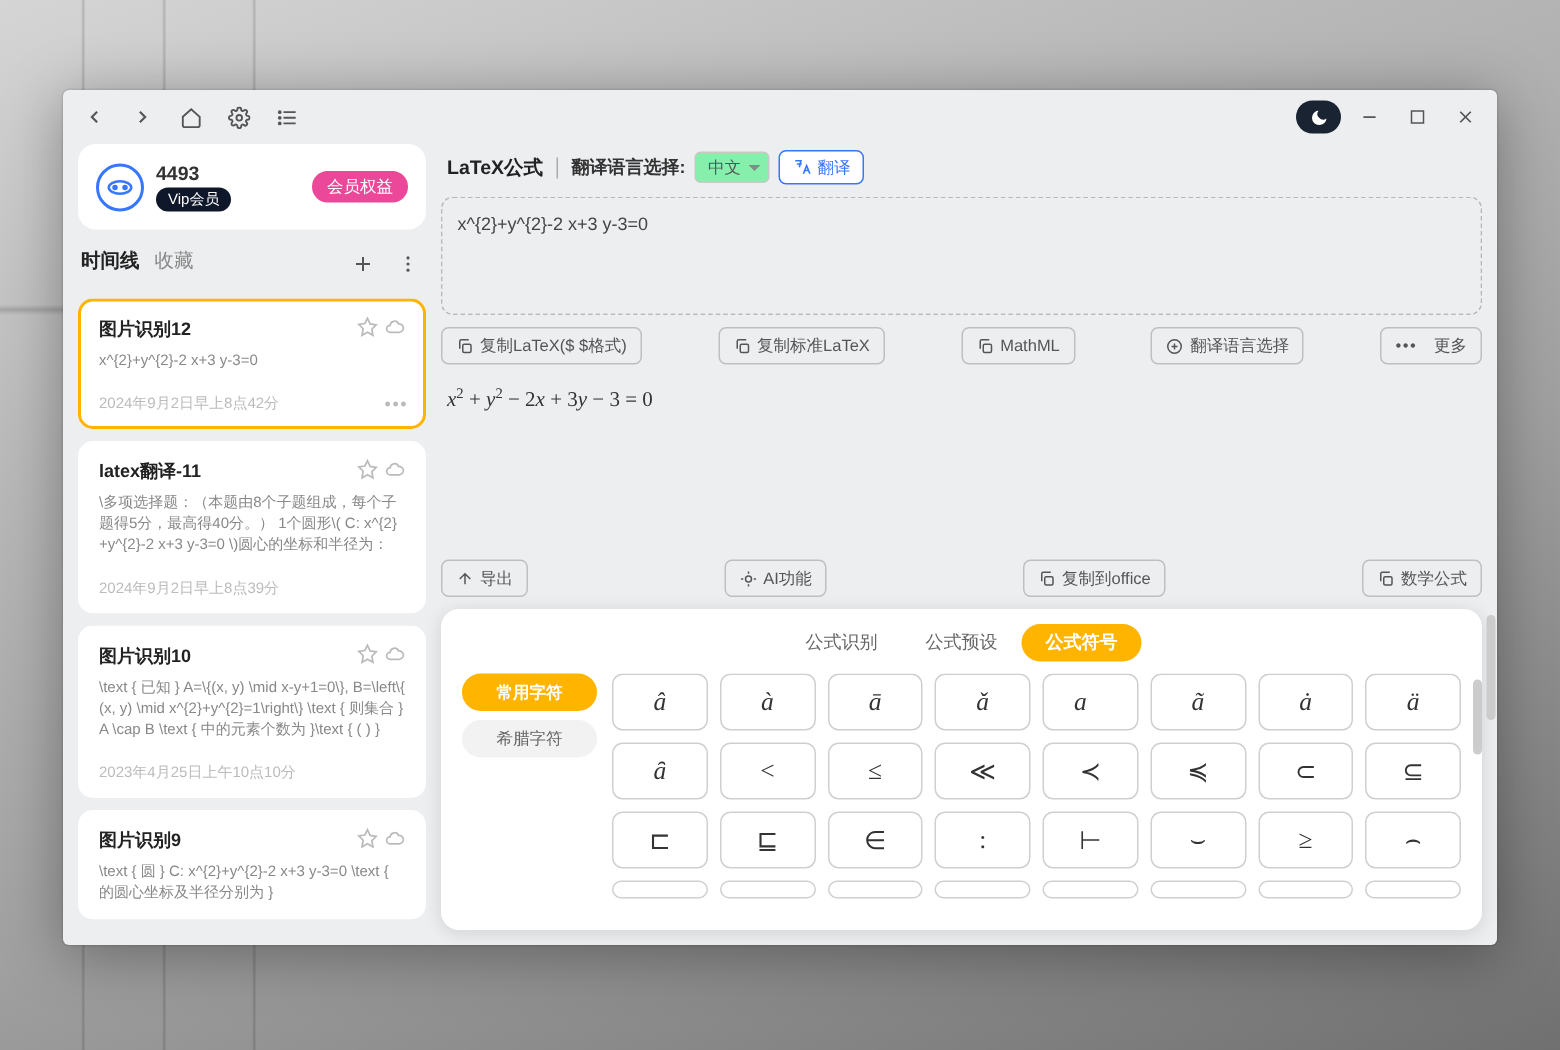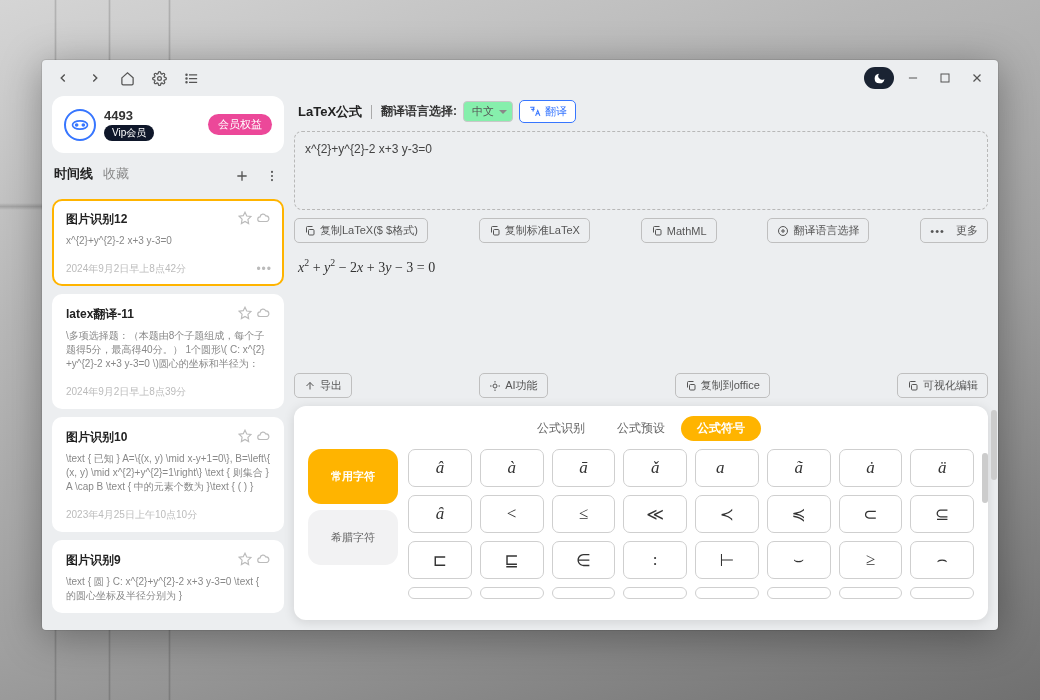--- a/index.html
+++ b/index.html
@@ -303,21 +303,21 @@
 .sym-left {
   width: 90px;
   display: flex;
   flex-direction: column;
   gap: 6px;
 }
 .sym-cat {
   background: #f2f2f3;
   color: #666;
   font-size: 11px;
-  padding: 20px 0;
+  padding: 5px 0;
   text-align: center;
   border-radius: 13px;
 }
 .sym-cat.active {
   background: #ffb400;
   color: #fff;
   font-weight: 600;
 }
 .sym-grid {
   flex: 1;
@@ -595,21 +595,21 @@
                   <rect x="9" y="9" width="11" height="11" rx="2"></rect>
                   <path d="M5 15V5a2 2 0 012-2h10"></path>
                 </svg>
                 <span>复制到office</span>
               </span>
             <span class="pill-btn">
                 <svg viewBox="0 0 24 24" fill="none" stroke="currentColor" stroke-width="2">
                   <rect x="9" y="9" width="11" height="11" rx="2"></rect>
                   <path d="M5 15V5a2 2 0 012-2h10"></path>
                 </svg>
-                <span>可视化编辑</span>
+                <span>数学公式</span>
               </span>
           </div>
         </div>
       </div>
 
       <div class="symbol-panel">
         <div class="sym-tabs">
           <div class="sym-tab">公式识别</div>
           <div class="sym-tab">公式预设</div>
           <div class="sym-tab active">公式符号</div>

